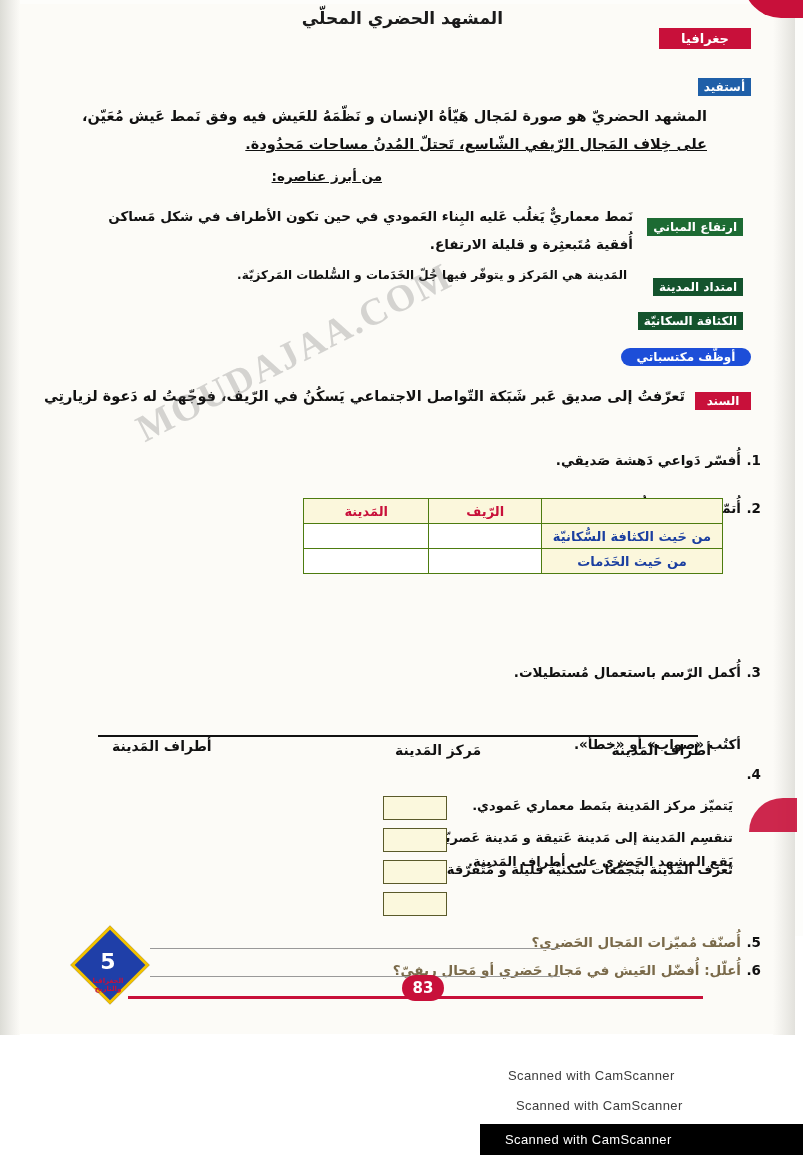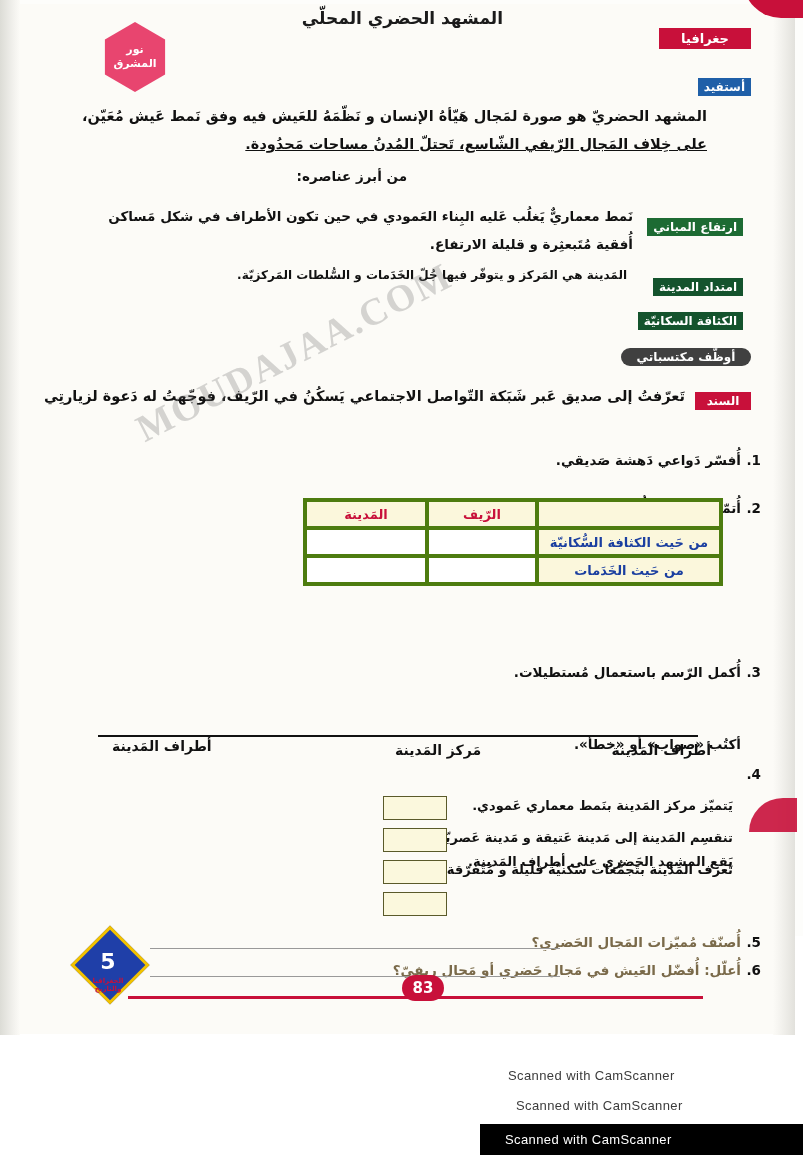--- a/index.html
+++ b/index.html
@@ -106,21 +106,21 @@
     text-align: center;
     line-height: 18px;
     height: 18px;
     padding: 0 6px;
     white-space: nowrap;
   }
   .chip-blue { background: #1f5fa8; }
   .chip-green { background: #1d6b33; }
   .chip-dark { background: #14532d; }
   .chip-pink {
-    background: #404040;
+    background: #1d4ed8;
     border-radius: 9px;
   }
   .chip-red { background: #c8103a; }
 
   
   .ln {
     position: absolute;
     font-size: 14.5px;
     color: #111;
     white-space: nowrap;
@@ -134,21 +134,21 @@
   
   .tbl {
     position: absolute;
     right: 80px;
     top: 498px;
     width: 420px;
     border-collapse: collapse;
     direction: rtl;
   }
   .tbl td, .tbl th {
-    border: 4px solid #4d7c0f;
+    border: 1px solid #4d7c0f;
     height: 24px;
     font-size: 13px;
     padding: 0 6px;
   }
   .tbl th {
     background: #fbf7dc;
     color: #c8103a;
     font-weight: bold;
     text-align: center;
   }
@@ -299,30 +299,26 @@
 
 <div class="page">
   <div class="sheet"></div>
   <div class="edge-left"></div>
   <div class="edge-right"></div>
   <div class="corner-top"></div>
   <div class="corner-bottom"></div>
 
   <div class="hdr-title">المشهد الحضري المحلّي</div>
   <div class="hdr-tab">جغرافيا</div>
-  <div class="badge-noor">
-    <span>نور</span>
-    <span>المشرق</span>
-  </div>
 
   <div class="chip chip-blue" style="right:52px; top:78px;margin-left:12px;">أستفيد</div>
   <div class="ln" style="right:96px; top:108px;">المشهد الحضريّ هو صورة لمَجال هَيّأهُ الإنسان و نَظّمَهُ للعَيش فيه وفق نَمط عَيش مُعَيّن،</div>
   <div class="ln" style="right:96px; top:136px;text-decoration:underline;">على خِلاف المَجال الرّيفي الشّاسع، تَحتلّ المُدنُ مساحات مَحدُودة.</div>
 
-  <div class="ln ln-sm" style="right:396px; top:168px;">من أبرز عناصره:</div>
+  <div class="ln ln-sm" style="right:421px; top:168px;text-decoration:underline;">من أبرز عناصره:</div>
 
   <div class="chip chip-green" style="right:60px; top:218px;">ارتفاع المباني</div>
   <div class="ln" style="right:170px; top:208px; font-size:13.5px;text-align:center;">نَمط معماريٌّ يَغلُب عَليه البِناء العَمودي في حين تكون الأطراف في شكل مَساكن</div>
   <div class="ln" style="right:170px; top:236px; font-size:13.5px;">أُفقية مُتَبعثِرة و قليلة الارتفاع.</div>
 
   <div class="chip chip-dark" style="right:60px; top:278px;">امتداد المدينة</div>
   <div class="ln" style="right:176px; top:268px; font-size:12px;">المَدينة هي المَركز و يتوفّر فيها جُلّ الخَدَمات و السُّلطات المَركزيّة.</div>
 
   <div class="chip chip-dark" style="right:60px; top:312px;">الكثافة السكانيّة</div>
 

